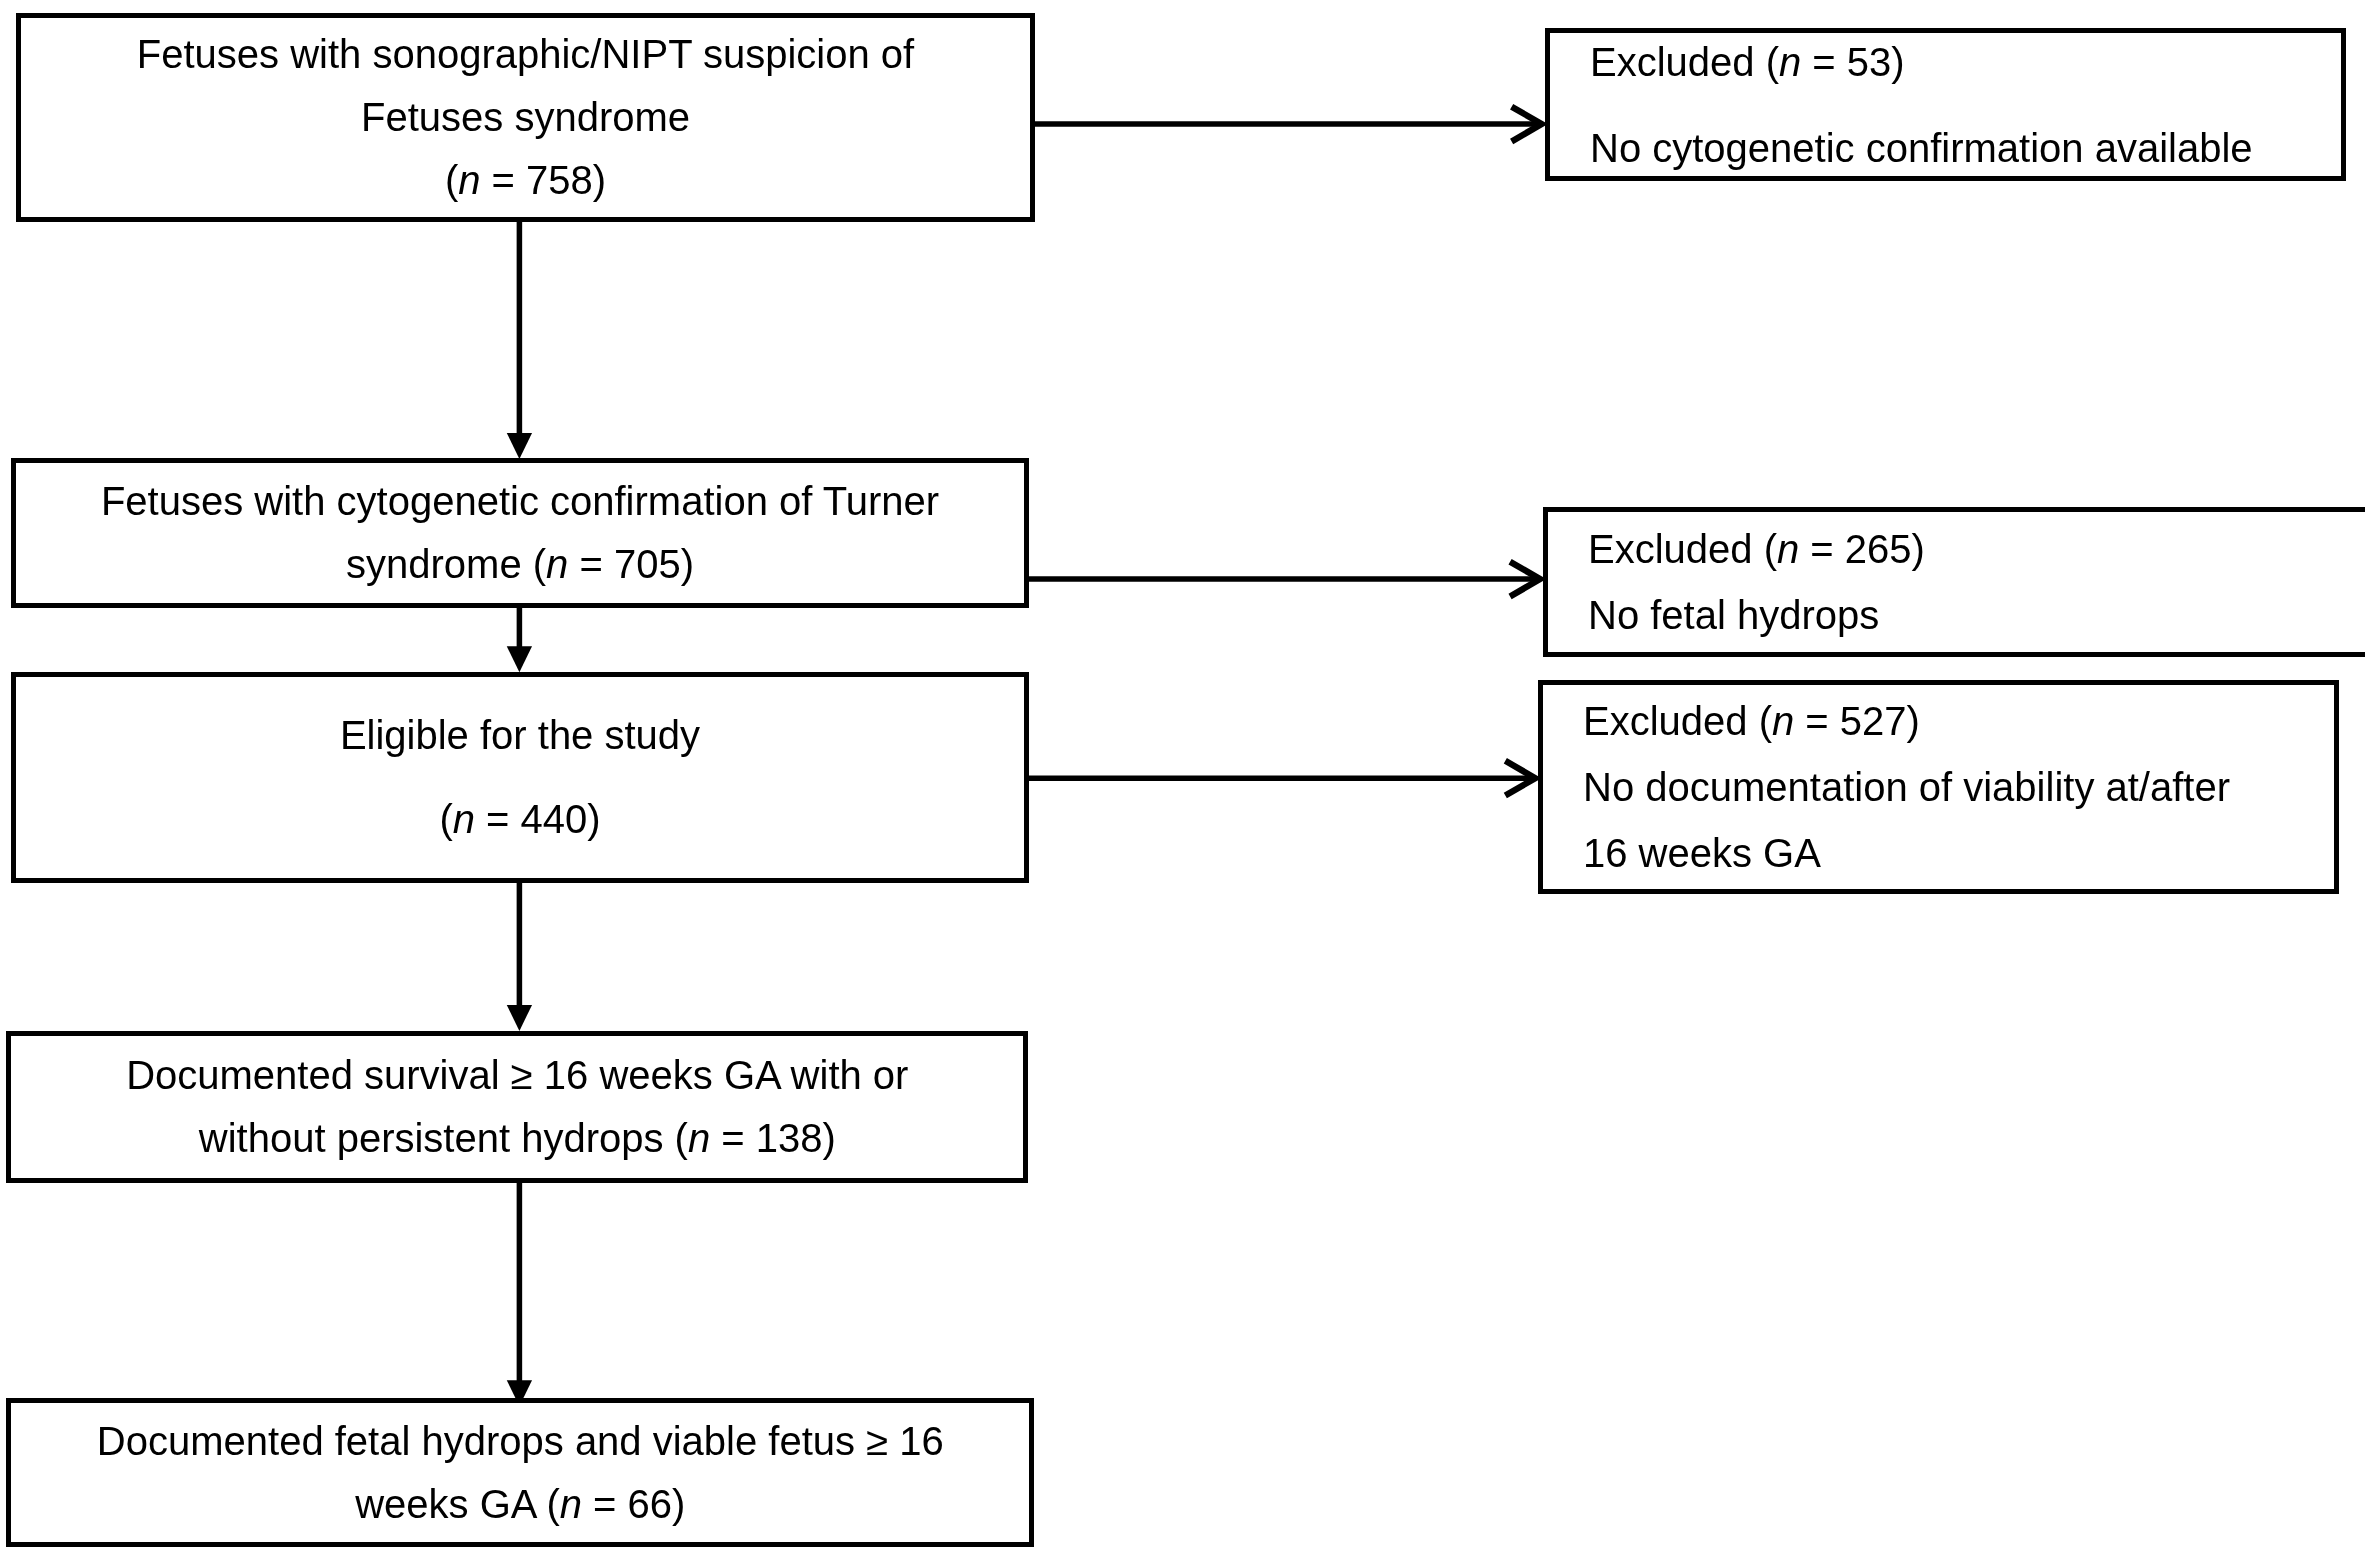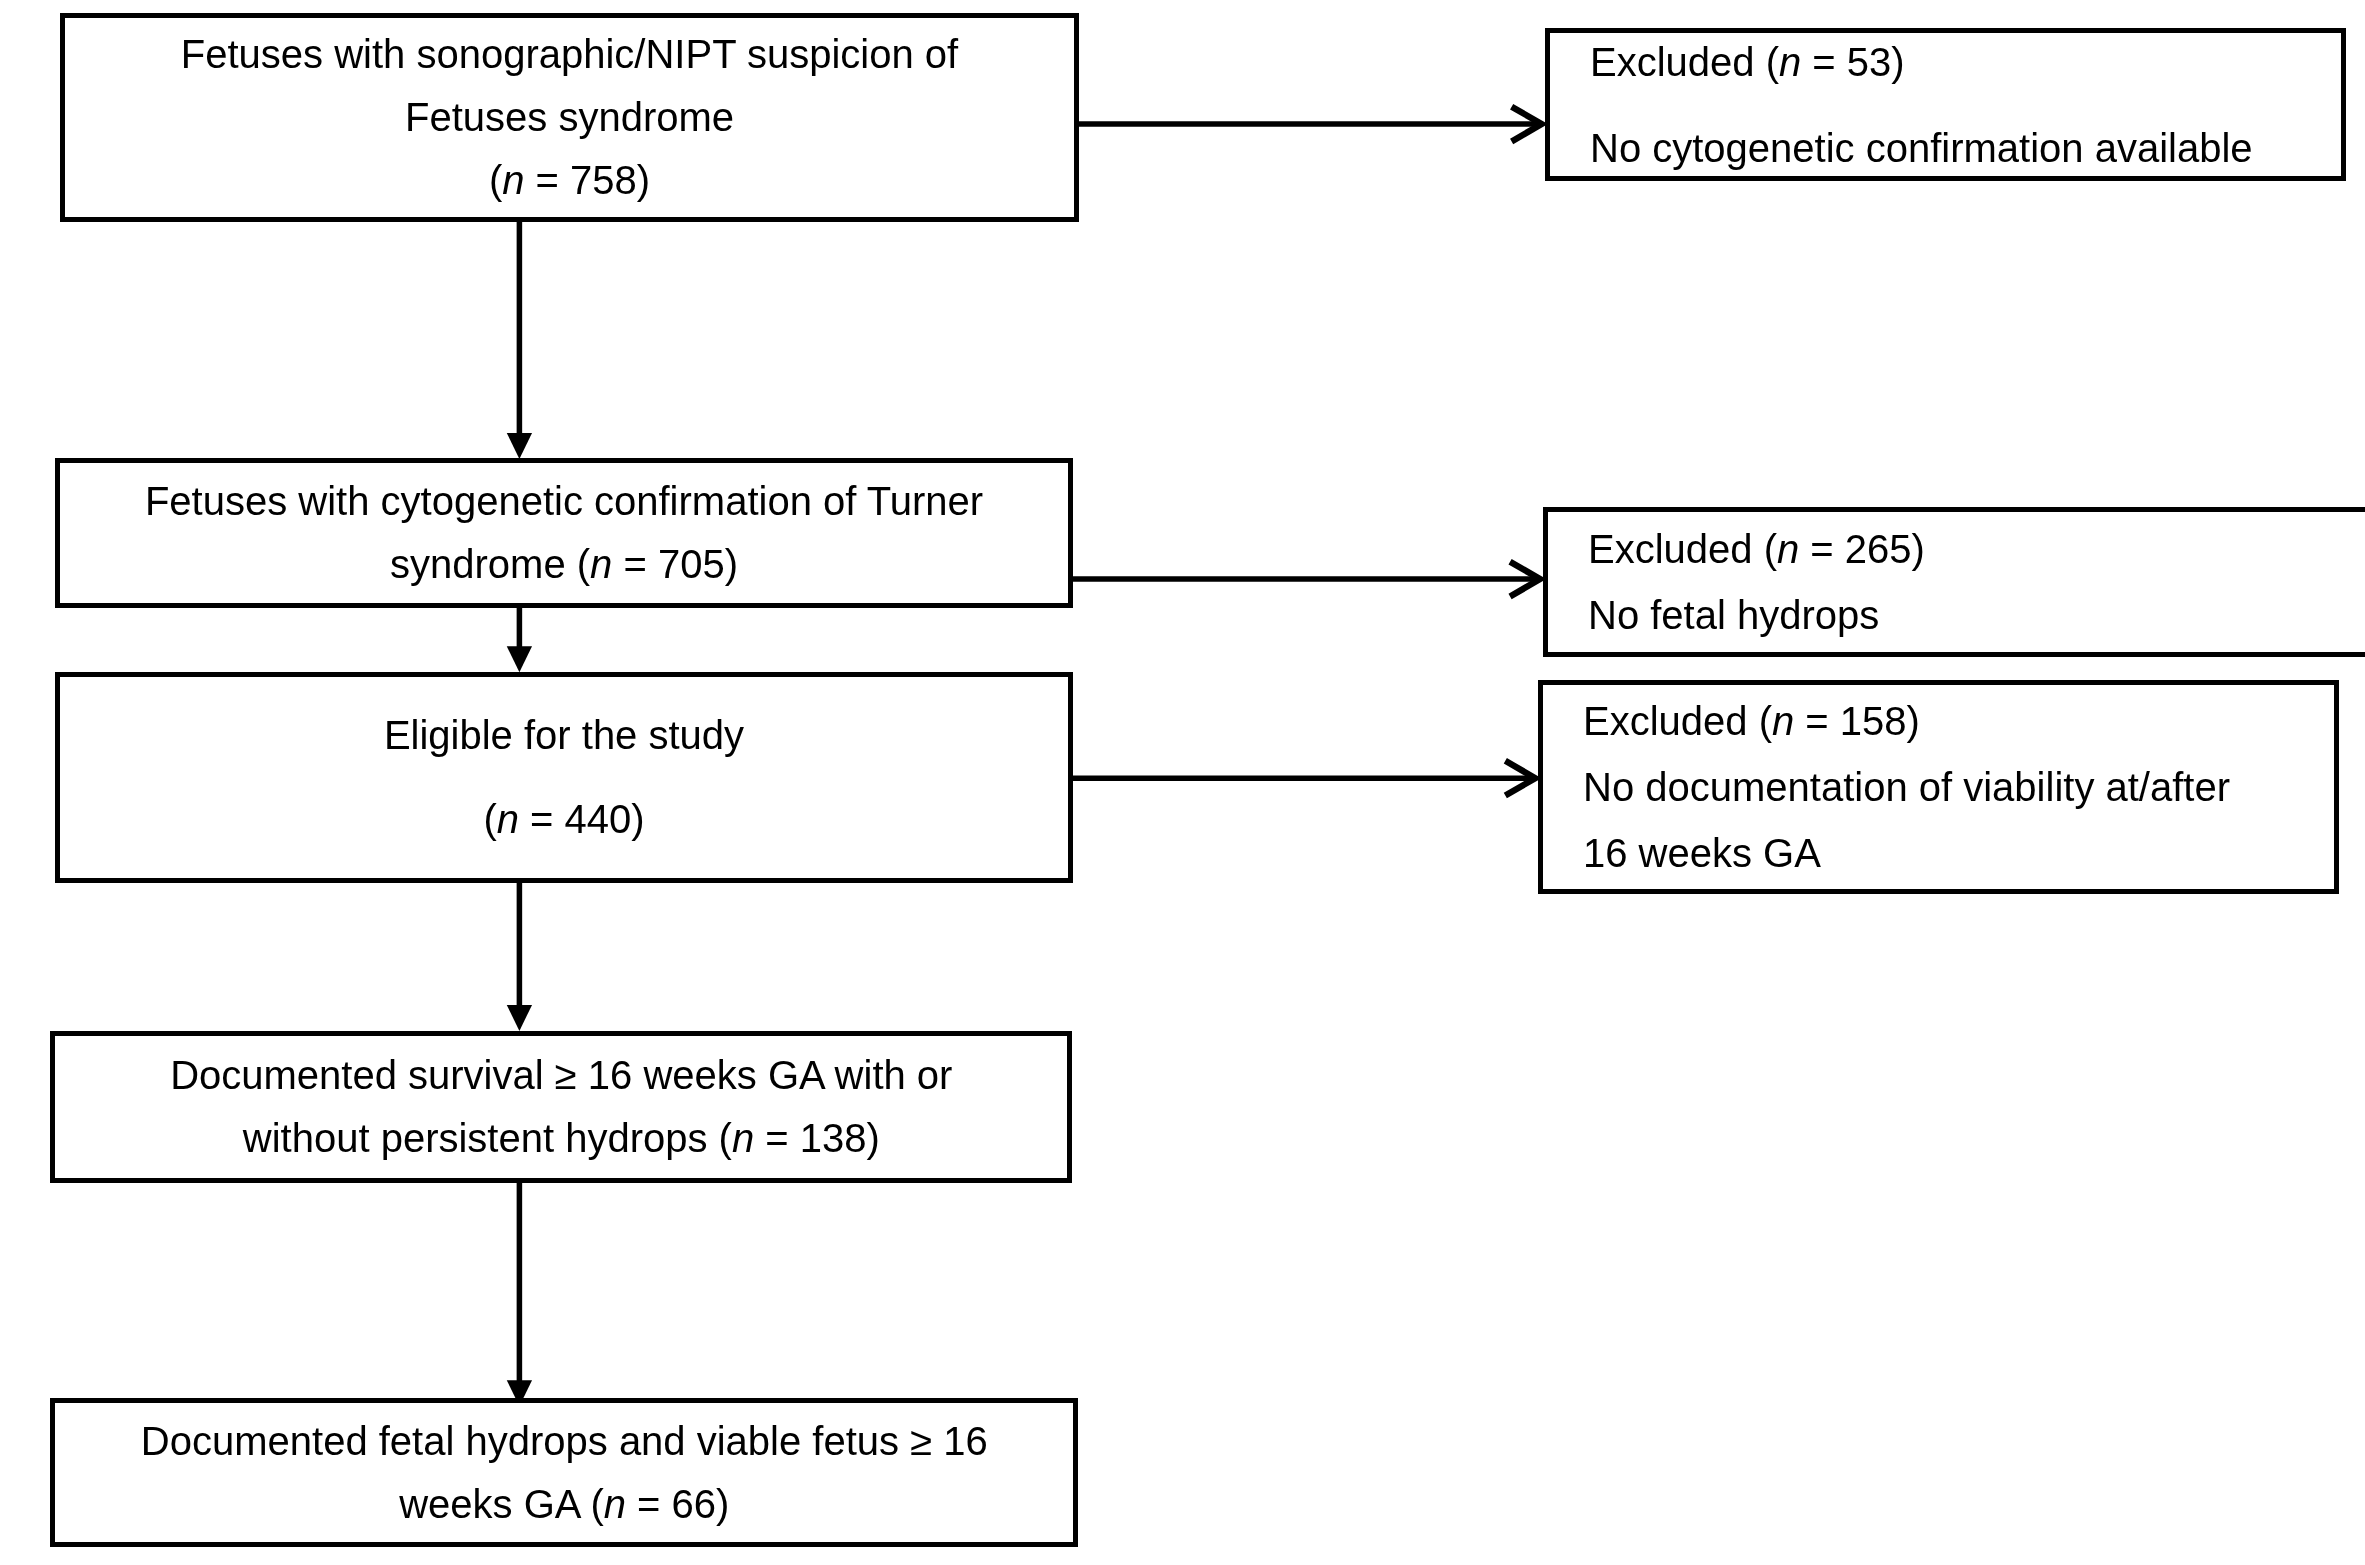--- a/index.html
+++ b/index.html
@@ -16,21 +16,21 @@
     position: absolute;
     box-sizing: border-box;
     border: 5.5px solid #000000;
     background: #ffffff;
     display: flex;
     flex-direction: column;
     justify-content: center;
     font-size: 40px;
     line-height: 63px;
   }
-  .main-box { align-items: center; text-align: right; margin-left: 44px; }
+  .main-box { align-items: center; text-align: right; }
   .excl-box { align-items: flex-start; text-align: left; padding-left: 40px; padding-right: 12.6px; line-height: 66px; }
   .line { white-space: nowrap; }
   .line i { font-style: italic; }
   .gap-above { margin-top: 20.5px; }
 
   #box-suspicion    { left: 16px;   top: 12.6px;   width: 1019px; height: 209px; }
   #box-confirmation { left: 11px;   top: 458px;  width: 1018px; height: 150px; }
   #box-eligible     { left: 11px;   top: 672px;  width: 1018px; height: 211px; }
   #box-survival     { left: 6.3px;    top: 1031px; width: 1022px; height: 152px; }
   #box-final        { left: 6.3px;    top: 1398px; width: 1028px; height: 149px; }
@@ -121,19 +121,19 @@
     <div class="line"><span>Excluded (</span><i>n</i><span> = 53)</span></div>
     <div class="line"><span>No cytogenetic confirmation available</span><i></i><span></span></div>
   </div>
 
   <div class="box excl-box" id="box-excluded-2">
     <div class="line"><span>Excluded (</span><i>n</i><span> = 265)</span></div>
     <div class="line"><span>No fetal hydrops</span><i></i><span></span></div>
   </div>
 
   <div class="box excl-box" id="box-excluded-3">
-    <div class="line"><span>Excluded (</span><i>n</i><span> = 158)</span></div>
+    <div class="line"><span>Excluded (</span><i>n</i><span> = 527)</span></div>
     <div class="line"><span>No documentation of viability at/after</span><i></i><span></span></div>
     <div class="line"><span>16 weeks GA</span><i></i><span></span></div>
   </div>
 
 </div>
 
 
 </body></html>

